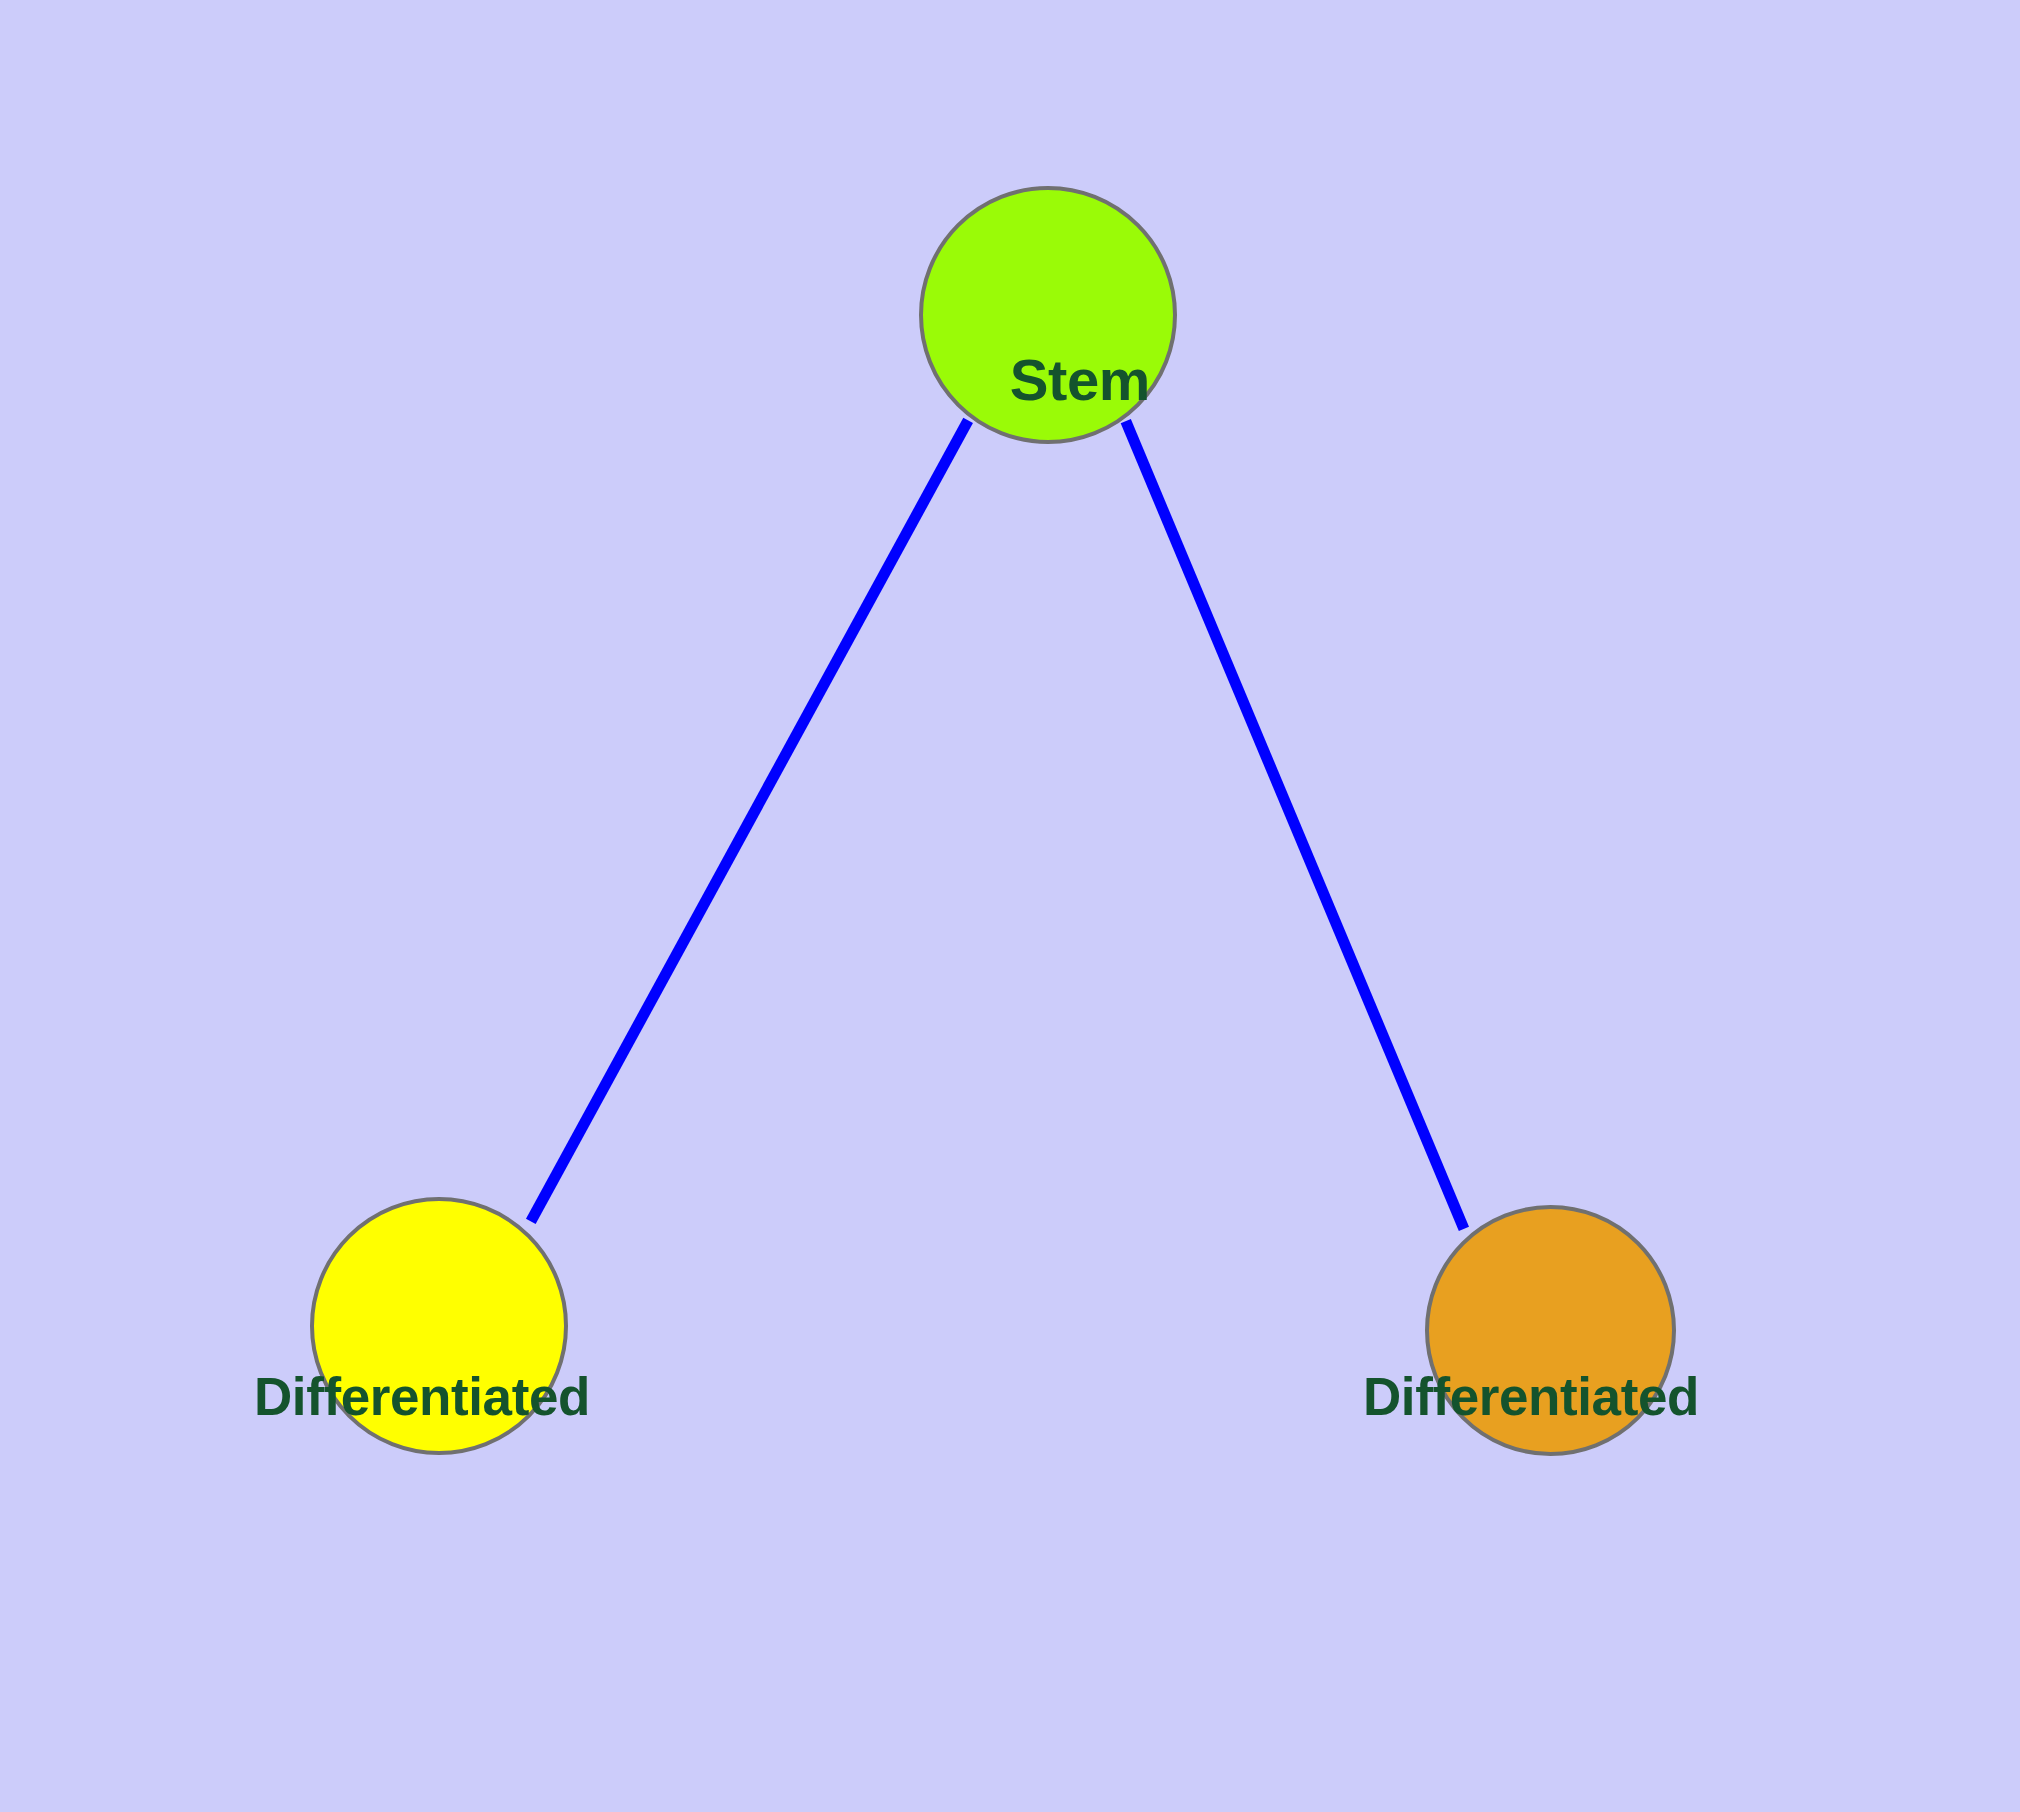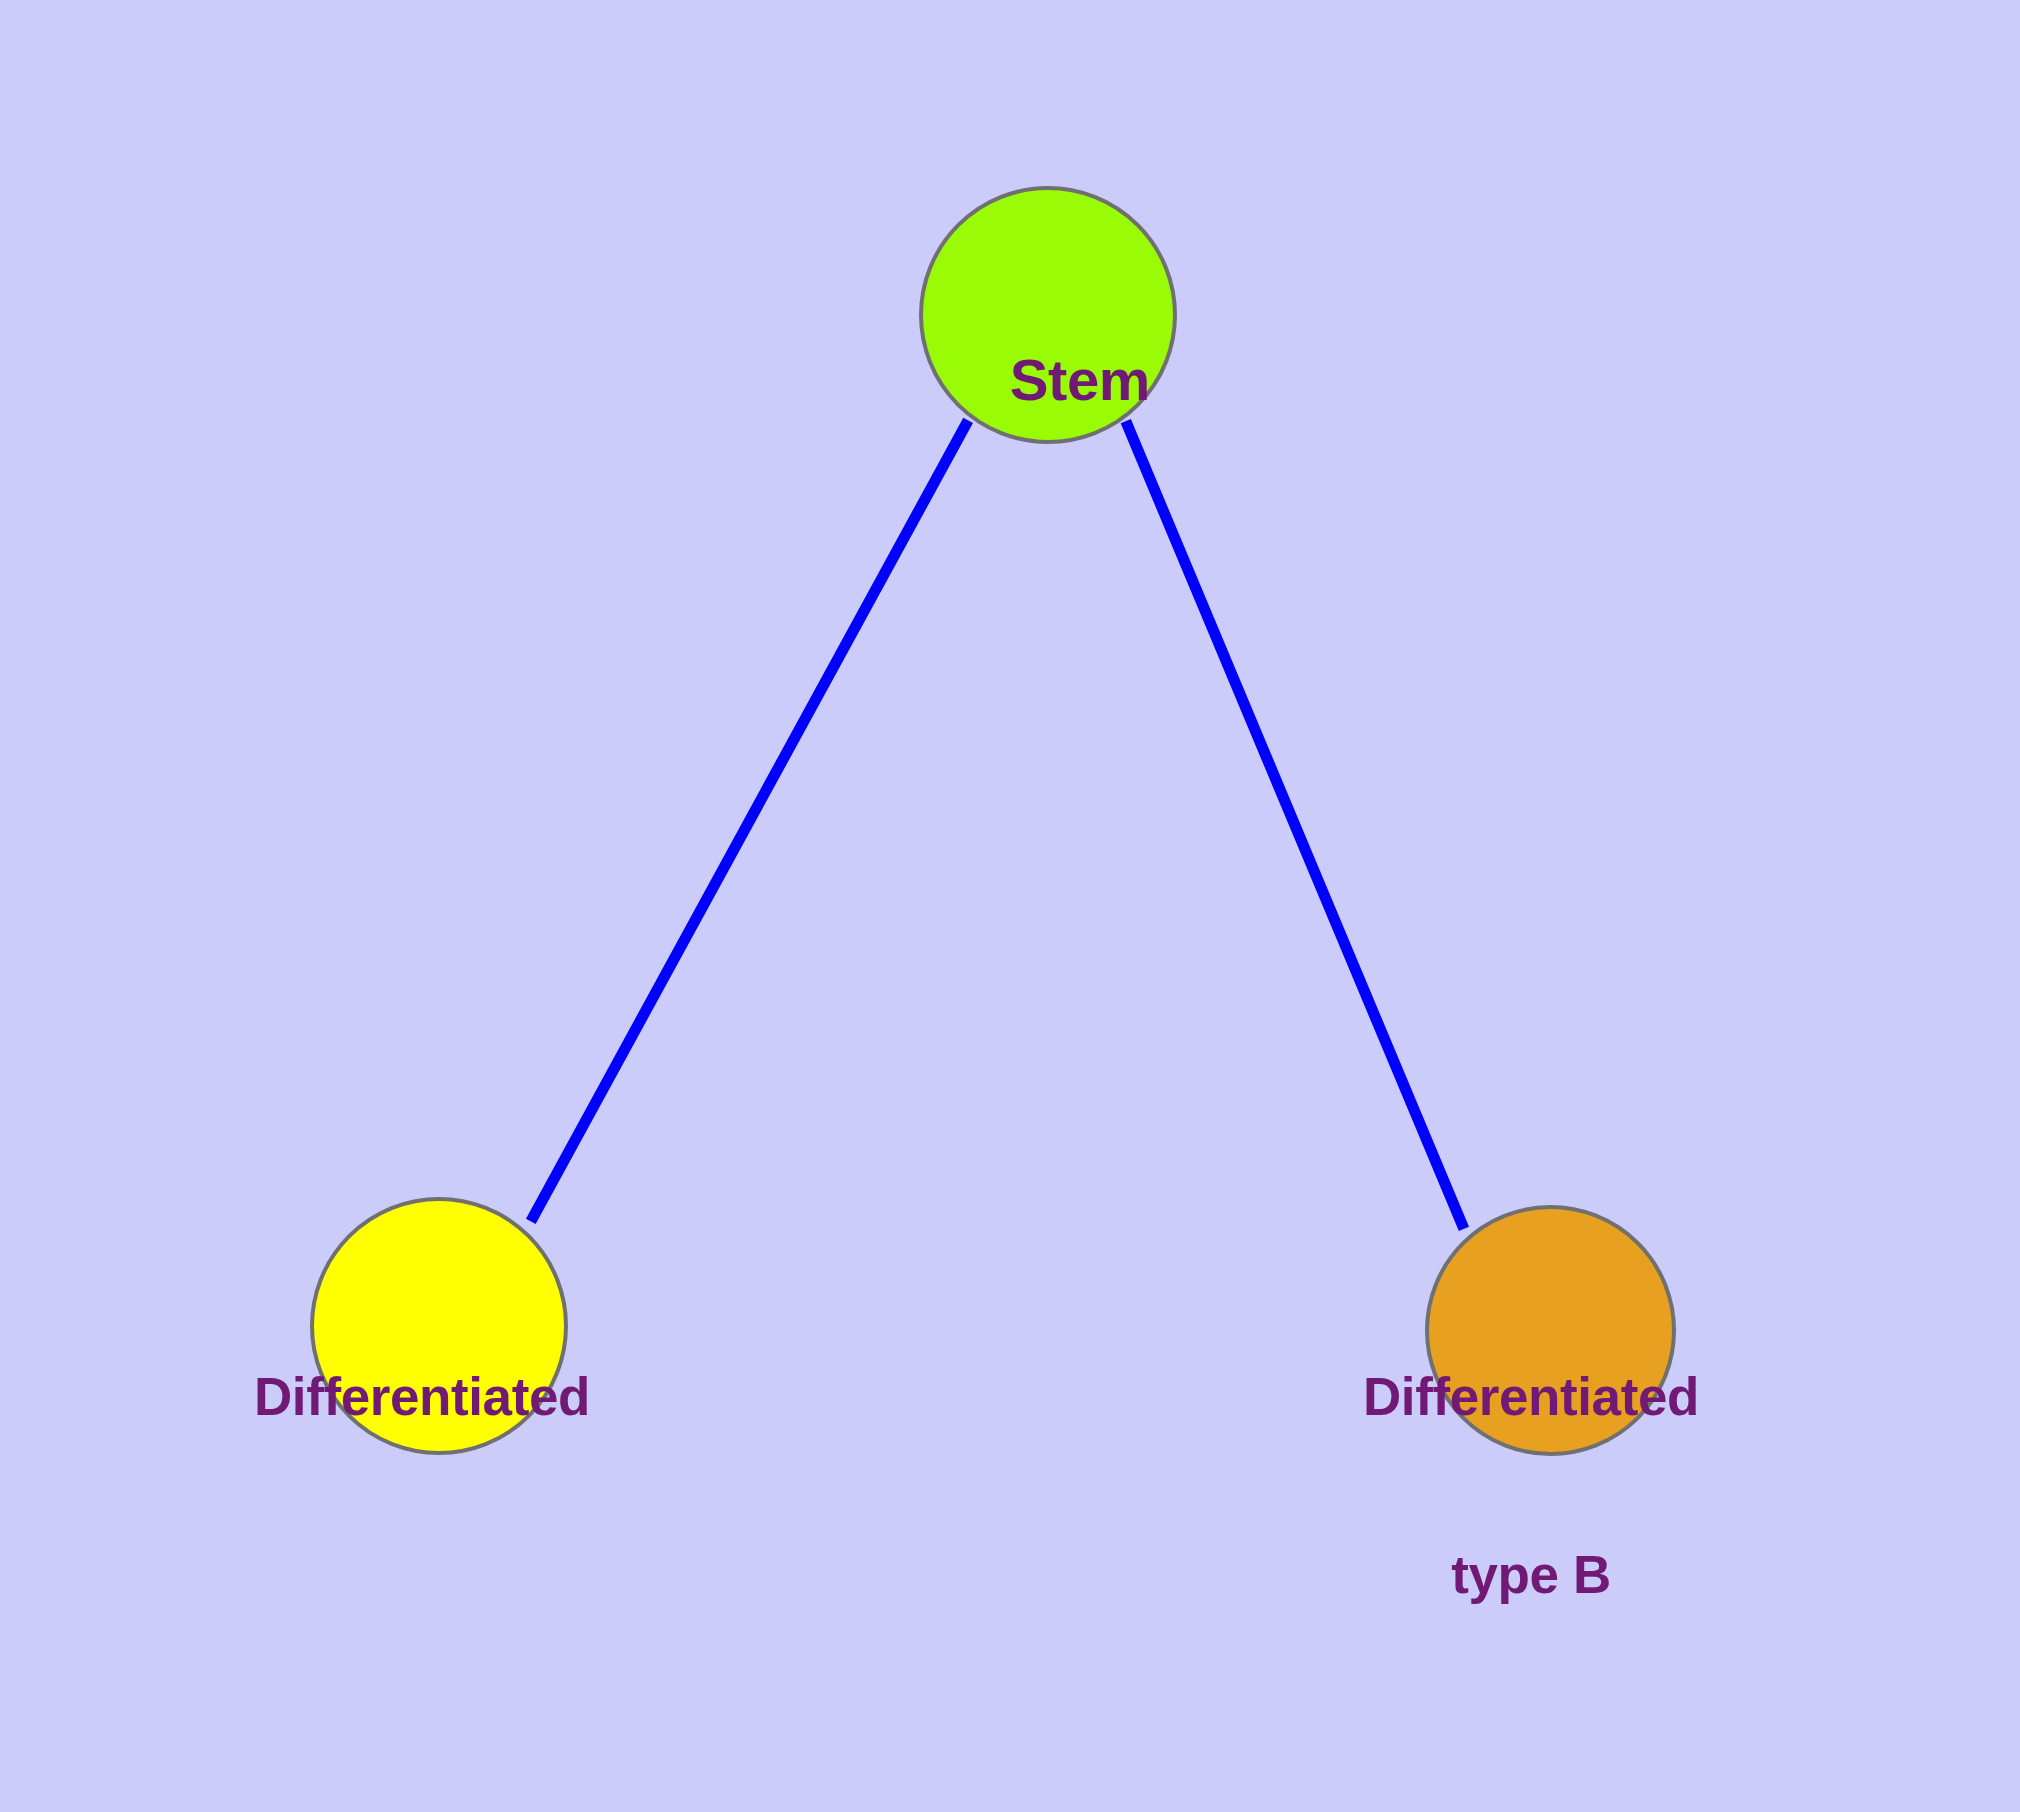--- a/index.html
+++ b/index.html
@@ -33,21 +33,21 @@
     position: absolute;
     border-radius: 50%;
     box-sizing: border-box;
     border: 4.2px solid #707070;
   }
 
   .node-label {
     position: absolute;
     text-align: center;
     font-weight: bold;
-    color: #701a75;
+    color: #14532d;
     white-space: pre;
     line-height: 1.12;
     letter-spacing: -0.4px;
     pointer-events: none;
   }
 
   
   #node-stem {
     left: 919px;
     top: 186px;
@@ -109,17 +109,16 @@
   <div class="node-label" id="label-stem">
     <span>Stem</span>
   </div>
 
   <div class="node-label" id="label-type-a">
     <div>Differentiated</div>
   </div>
 
   <div class="node-label" id="label-type-b">
     <div>Differentiated</div>
-    <div>type B</div>
   </div>
 
 </div>
 
 
 </body></html>

